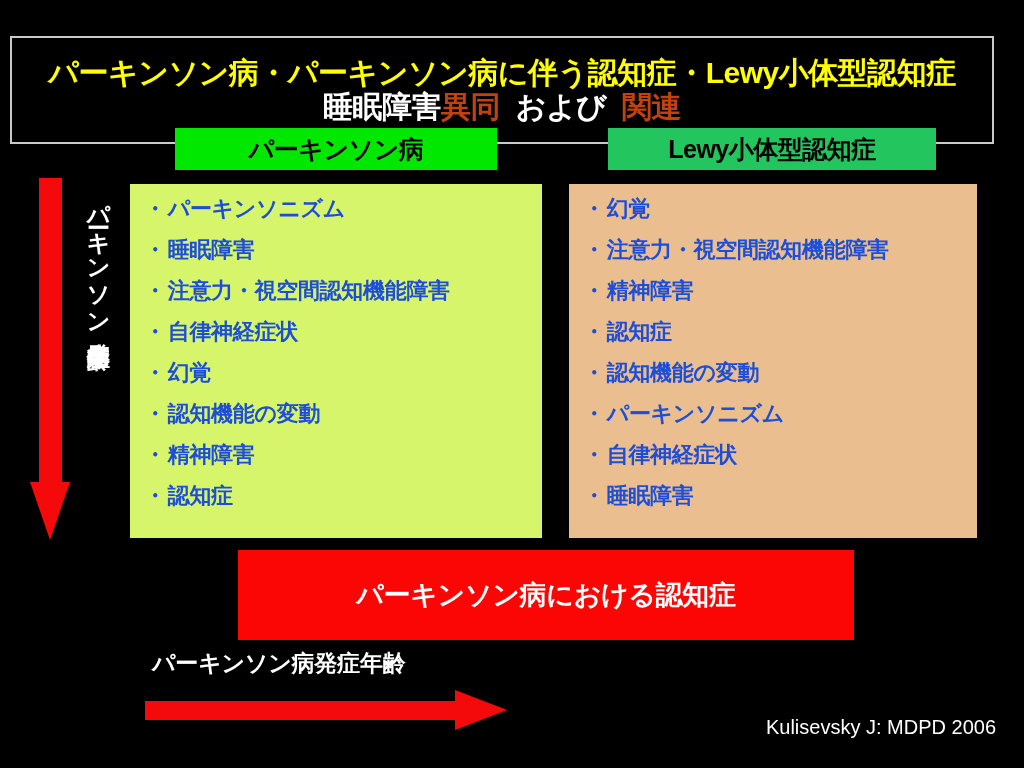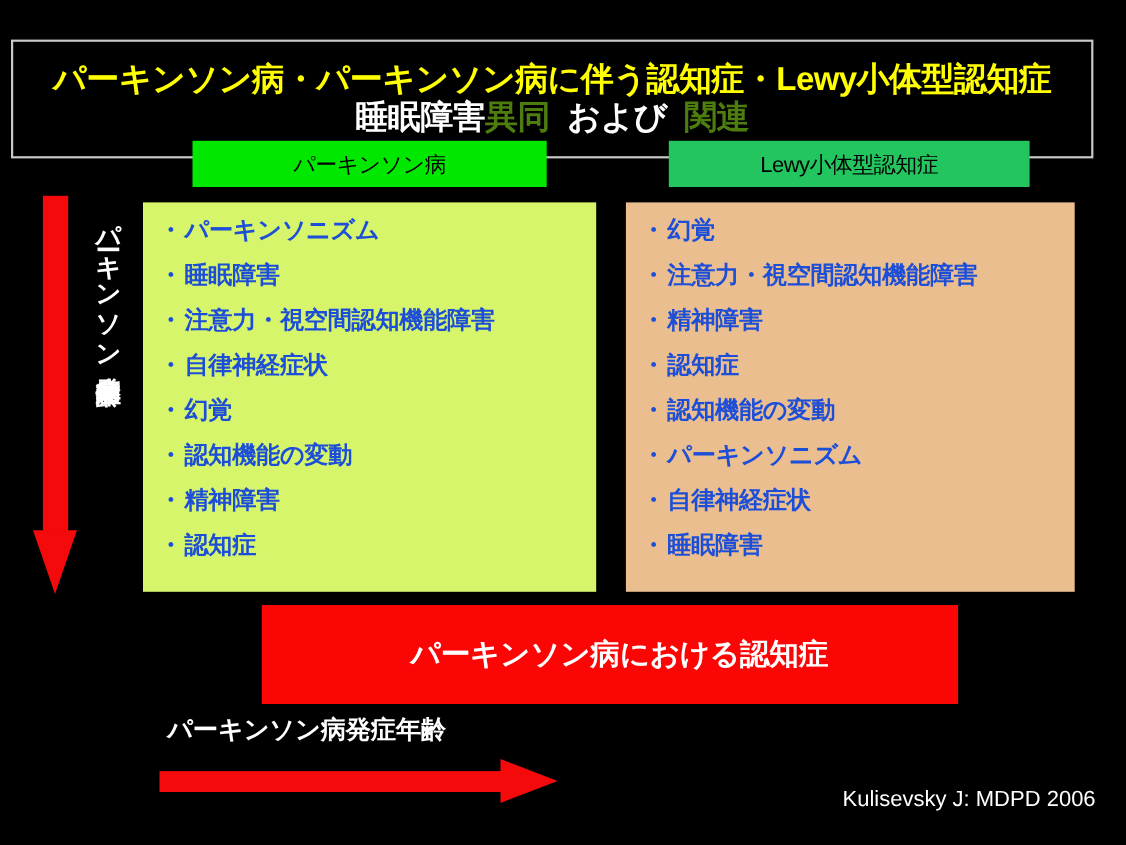--- a/index.html
+++ b/index.html
@@ -45,31 +45,31 @@
   }
   .title-line1 {
     font-size: 30px;
     color: #ffff00;
   }
   .title-line2 {
     font-size: 30px;
     margin-top: 2px;
   }
   .t-white { color: #ffffff; }
-  .t-yellow { color: #4d7c0f; }
+  .t-yellow { color: #c2410c; }
 
   
   .col-head {
     position: absolute;
     box-sizing: border-box;
     display: flex;
     align-items: center;
     justify-content: center;
-    font-weight: normal;
-    font-size: 20px;
+    font-weight: bold;
+    font-size: 25px;
     color: #000000;
     letter-spacing: -0.5px;
     white-space: nowrap;
   }
   .head-pd {
     left: 175px;
     top: 128px;
     width: 322px;
     height: 42px;
     background: #00e800;
@@ -166,21 +166,20 @@
     height: 90px;
     background: #fb0505;
     display: flex;
     align-items: center;
     justify-content: center;
     color: #ffffff;
     font-size: 27px;
     font-weight: bold;
     letter-spacing: -0.3px;
     white-space: nowrap;
-    padding-left: 17px;
   }
 
   
   .h-label {
     position: absolute;
     left: 152px;
     top: 648px;
     color: #ffffff;
     font-size: 23px;
     font-weight: bold;

